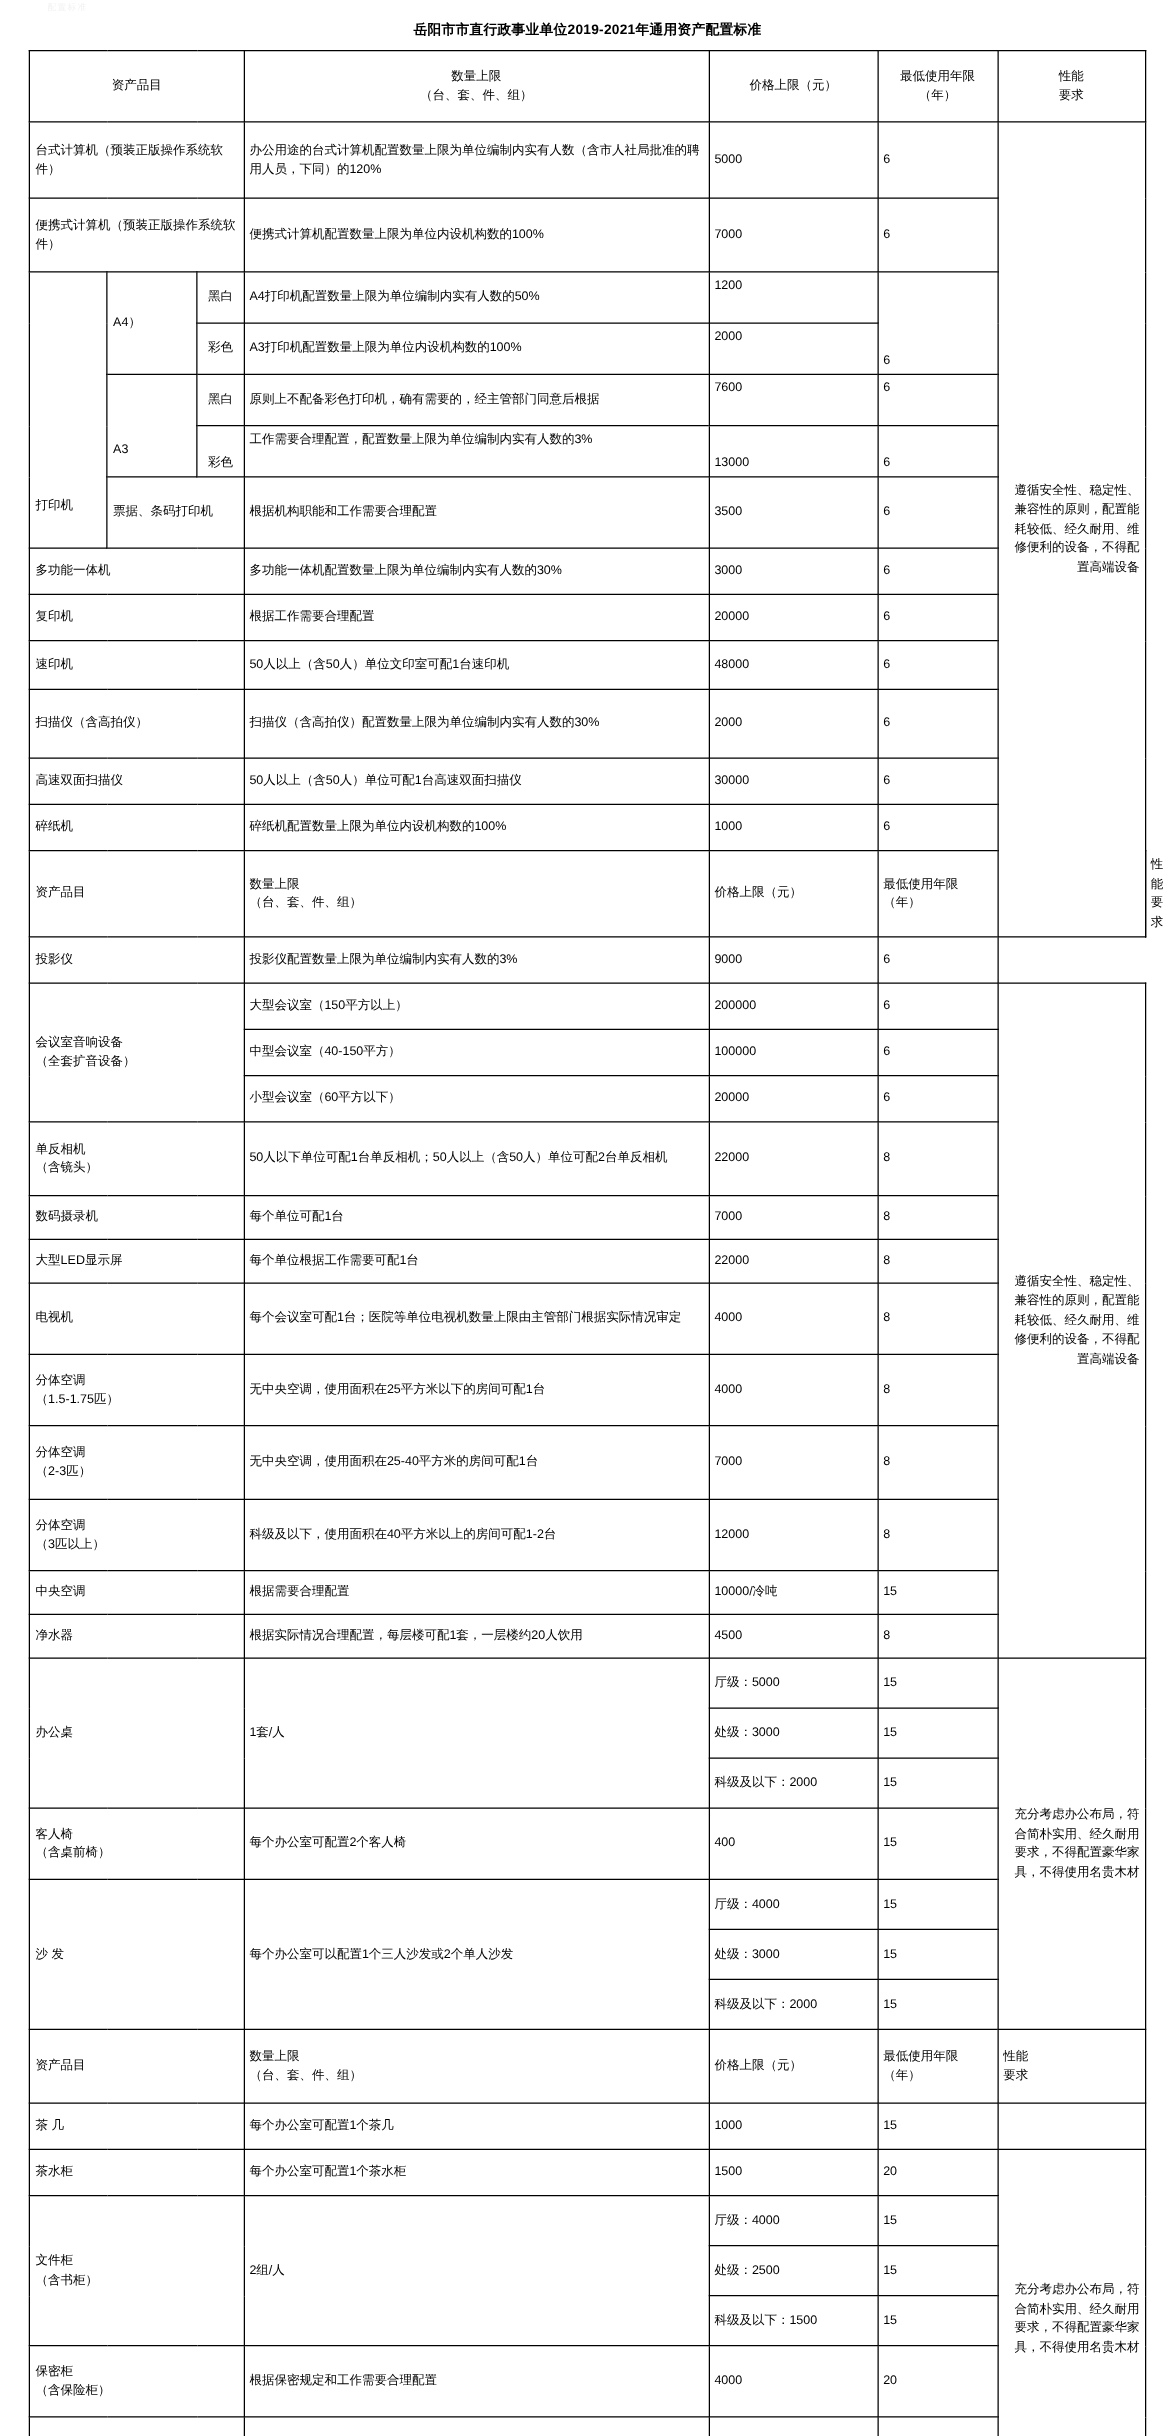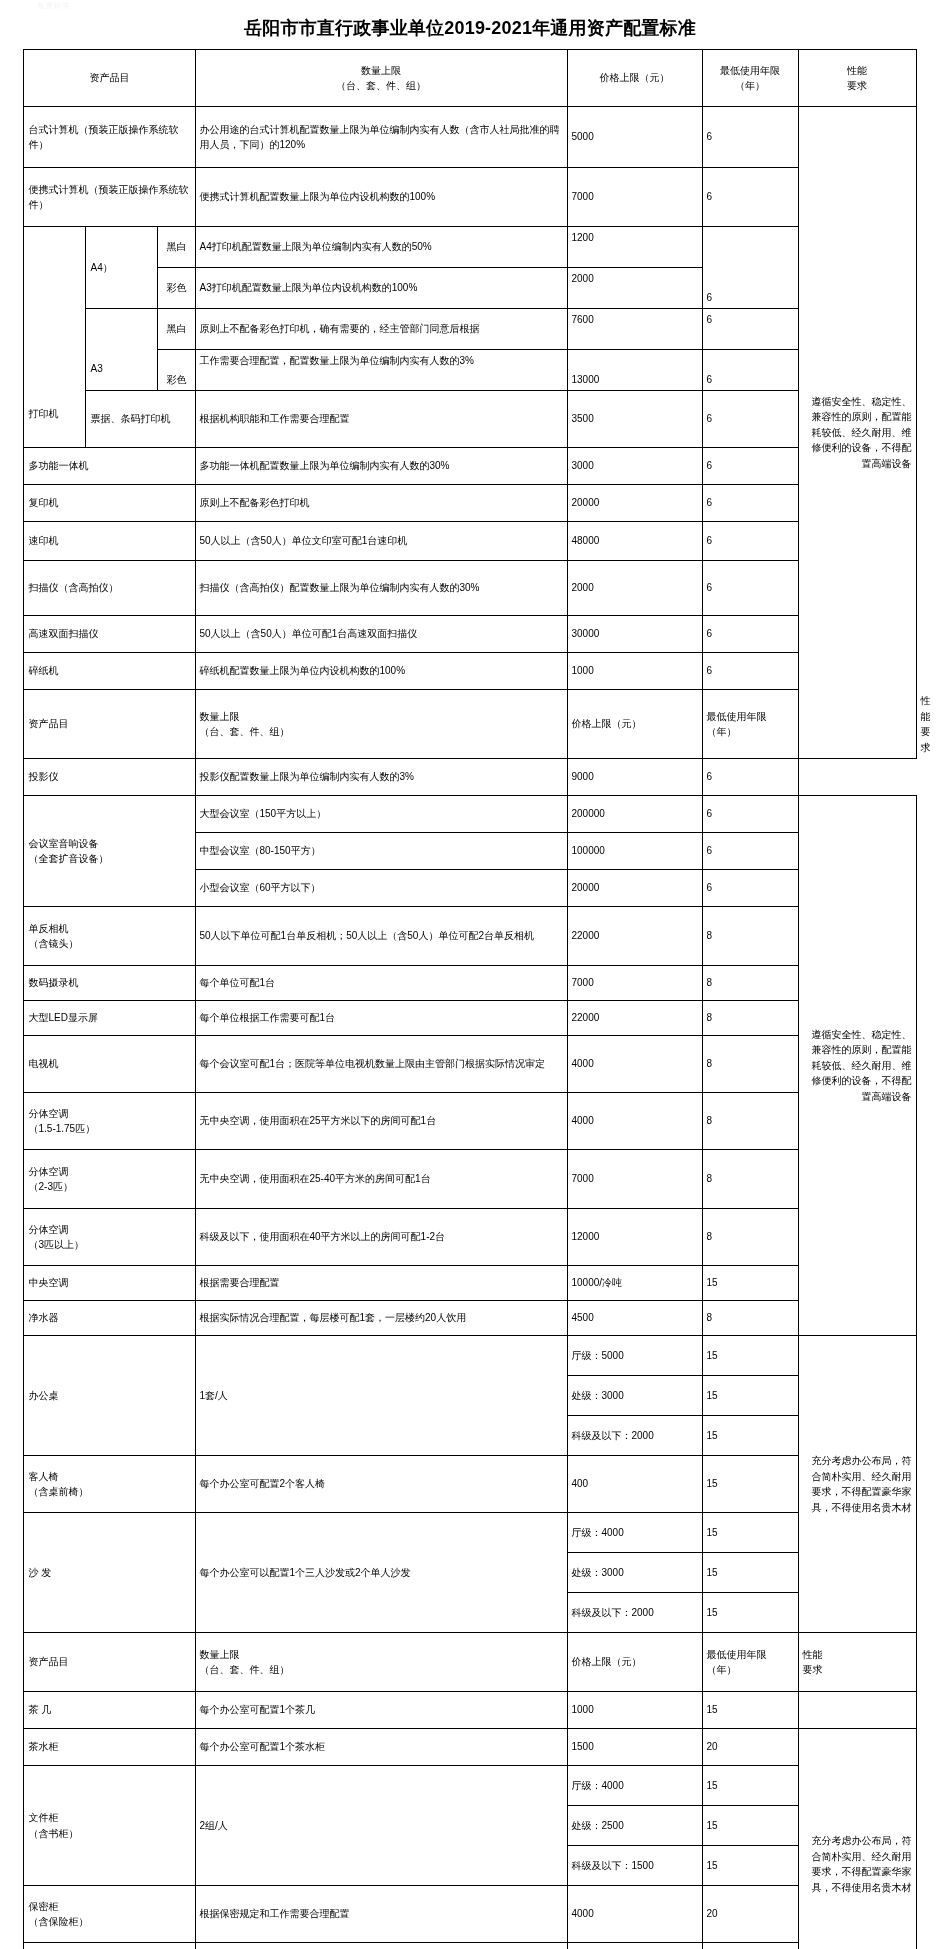--- a/index.html
+++ b/index.html
@@ -8,21 +8,21 @@
     font-family:"Liberation Serif","DejaVu Serif",serif;
     color:#000;
     -webkit-font-smoothing:none;
   }
   .page{width:940px;min-height:1949px;position:relative;background:#fff;box-sizing:border-box;}
   .ghost-top{
     position:absolute;left:38px;top:1px;font-size:7px;color:#f2f2f2;letter-spacing:1px;
   }
   .doc-title{
     text-align:center;
-    font-size:18px;
+    font-size:11px;
     font-weight:bold;
     letter-spacing:0.2px;
     padding:16px 0 9px 0;
     font-family:"Liberation Sans","DejaVu Sans",sans-serif;
   }
   table.main{
     border-collapse:collapse;
     width:892px;
     margin:0 auto;
     table-layout:fixed;
@@ -155,21 +155,21 @@
 
       <tr>
         <td colspan="3" class="name" style="height:30px">多功能一体机</td>
         <td class="l">多功能一体机配置数量上限为单位编制内实有人数的30%</td>
         <td class="num">3000</td>
         <td class="num">6</td>
       </tr>
 
       <tr>
         <td colspan="3" class="name" style="height:30px">复印机</td>
-        <td class="l">原则上不配备彩色打印机</td>
+        <td class="l">根据工作需要合理配置</td>
         <td class="num">20000</td>
         <td class="num">6</td>
       </tr>
 
       <tr>
         <td colspan="3" class="name" style="height:32px">速印机</td>
         <td class="l">50人以上（含50人）单位文印室可配1台速印机</td>
         <td class="num">48000</td>
         <td class="num">6</td>
       </tr>
@@ -223,21 +223,21 @@
         <td colspan="3" rowspan="3" class="name" style="vertical-align:middle">
           <span class="two-line">会议室音响设备</span>
           <span class="two-line">（全套扩音设备）</span>
         </td>
         <td class="l" style="height:30px">大型会议室（150平方以上）</td>
         <td class="num">200000</td>
         <td class="num">6</td>
         <td rowspan="12" class="perf">遵循安全性、稳定性、兼容性的原则，配置能耗较低、经久耐用、维修便利的设备，不得配置高端设备</td>
       </tr>
       <tr>
-        <td class="l" style="height:30px">中型会议室（80-150平方）</td>
+        <td class="l" style="height:30px">中型会议室（40-150平方）</td>
         <td class="num">100000</td>
         <td class="num">6</td>
       </tr>
       <tr>
         <td class="l" style="height:30px">小型会议室（60平方以下）</td>
         <td class="num">20000</td>
         <td class="num">6</td>
       </tr>
 
       <tr>

